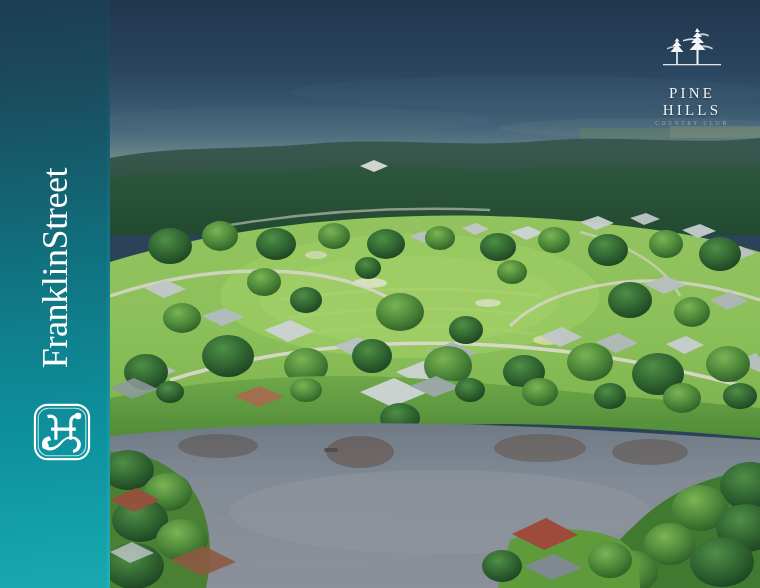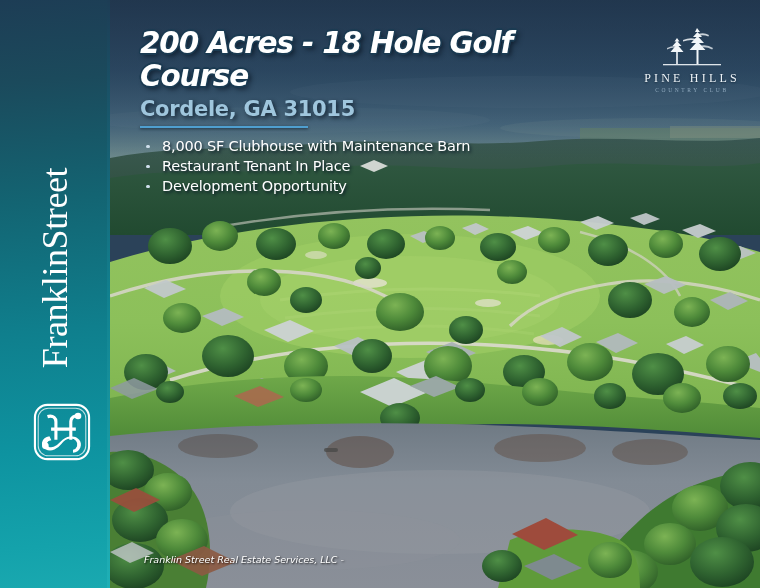--- a/index.html
+++ b/index.html
@@ -122,23 +122,23 @@
 
   
   .club-logo{
     position:absolute;left:638px;top:24px;
     width:108px;height:74px;
     text-align:center;
     pointer-events:none;
   }
   .club-tree{display:block;margin:0 auto;}
   .club-name{
-    margin-top:1px;
+    margin-top:15px;
     font-family:"Liberation Serif",serif;
-    font-size:12px;
+    font-size:15px;
     letter-spacing:3.2px;
     color:#eef4f8;
     text-shadow:0 1px 2px rgba(10,24,38,.6);
     text-align:center;
   }
   .club-sub{
     margin-top:1px;
     font-family:"Liberation Serif",serif;
     font-size:5.5px;
     letter-spacing:2.6px;
@@ -348,30 +348,20 @@
       <polygon points="414,566 444,554 472,568 442,580" fill="#7e8a8f"></polygon>
       <ellipse cx="392" cy="566" rx="20" ry="16" fill="url(#treeD)"></ellipse>
       <ellipse cx="500" cy="560" rx="22" ry="18" fill="url(#treeG)"></ellipse>
 
       <rect x="214" y="448" width="14" height="4" rx="2" fill="#4a4a48" opacity=".8"></rect>
     </svg>
 
     <div class="sky-scrim"></div>
   </div>
 
-  <div class="headline-block">
-    <h1 class="headline">200 Acres - 18 Hole Golf Course</h1>
-    <div class="subhead">Cordele, GA 31015</div>
-    <div class="rule"></div>
-    <ul class="bullets">
-      <li>8,000 SF Clubhouse with Maintenance Barn</li>
-      <li>Restaurant Tenant In Place</li>
-      <li>Development Opportunity</li>
-    </ul>
-  </div>
 
   <div class="club-logo">
     <svg class="club-tree" width="78" height="46" viewBox="0 0 78 46">
       <g fill="#f2f6f9">
 
         <path d="M44,4 L47,8 L44.5,8 L49,13 L45.5,13 L51,19 L46,19 L52.5,26 L45.5,26 L45.5,40 L43.5,40 L43.5,26 L36.5,26 L43,19 L38,19 L43.5,13 L40,13 L44.5,8 L42,8 Z"></path>
 
         <path d="M24,14 L26.5,17.5 L24.5,17.5 L28.5,22 L25.5,22 L30.5,28 L24.8,28 L24.8,40 L23.2,40 L23.2,28 L17.5,28 L22.5,22 L19.5,22 L23.5,17.5 L21.5,17.5 Z"></path>
 
         <path d="M30,16 q7,-3 13,-1 l0,1.6 q-6,-1.8 -13,1 Z" opacity=".85"></path>
@@ -396,16 +386,15 @@
         <path d="M14.5,12.5 q5.2,-1.4 8.4,1.2 q2.4,2 2.4,5.4 l0,6.2 l12.2,0 l0,-6.4 q0,-3.6 3,-5.6 q3,-2 6.6,-1 l0,3.2 q-3.4,-1.2 -5.2,.9 q-1.2,1.4 -1.2,3.6 l0,5.3 l3.6,0 l0,3.4 l-3.6,0 l0,9.2 l-3.2,0 l0,-9.2 l-12.2,0 l0,9.2 l-3.2,0 l0,-9.2 l-3.4,0 l0,-3.4 l3.4,0 l0,-5.6 q0,-2.6 -1.6,-3.8 q-1.9,-1.4 -5.0,-.2 Z"></path>
 
         <path d="M17,34.5 q-6.4,1 -7.6,6.2 q-1.1,4.8 3.4,7.2 q4.6,2.4 9.4,.2 q4.2,-1.9 7.4,-6 q3.4,-4.3 7.6,-5.1 q4.6,-.9 7.2,2 q2.3,2.6 1.2,5.8 q-1.0,2.9 -4.2,3.6 l0,3.1 q5.6,-.8 7.5,-5.3 q1.8,-4.3 -1.1,-8.1 q-3.2,-4.2 -9.6,-3.4 q-5.6,.7 -9.8,5.4 q-3.6,4.0 -7.0,5.2 q-3.4,1.2 -5.6,-.4 q-2.0,-1.5 -1.2,-3.8 q.8,-2.2 4.4,-2.6 Z"></path>
         <circle cx="12.8" cy="44.2" r="3.4"></circle>
         <circle cx="46.6" cy="13.4" r="3.4"></circle>
       </g>
     </svg>
   </div>
 
   <div class="disclaimer">
-    <div>Franklin Street Real Estate Services, LLC -</div>
   </div>
 
 </div>
 
 </body></html>

